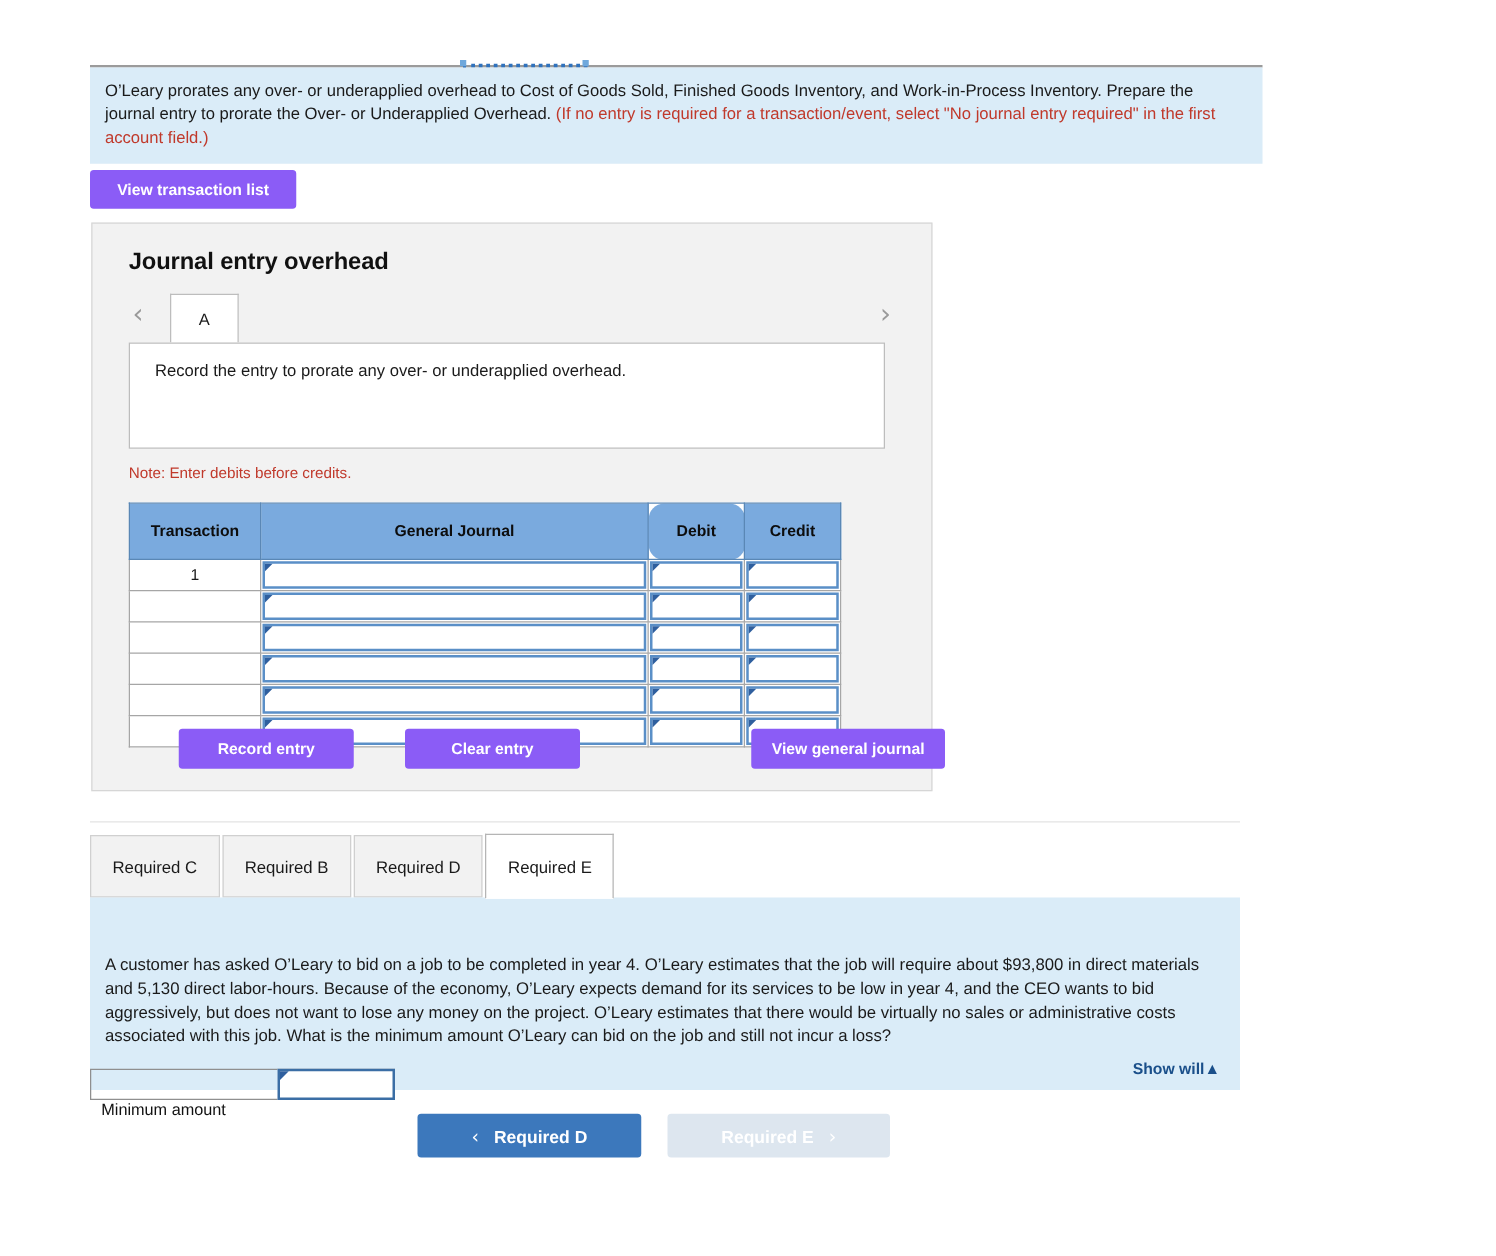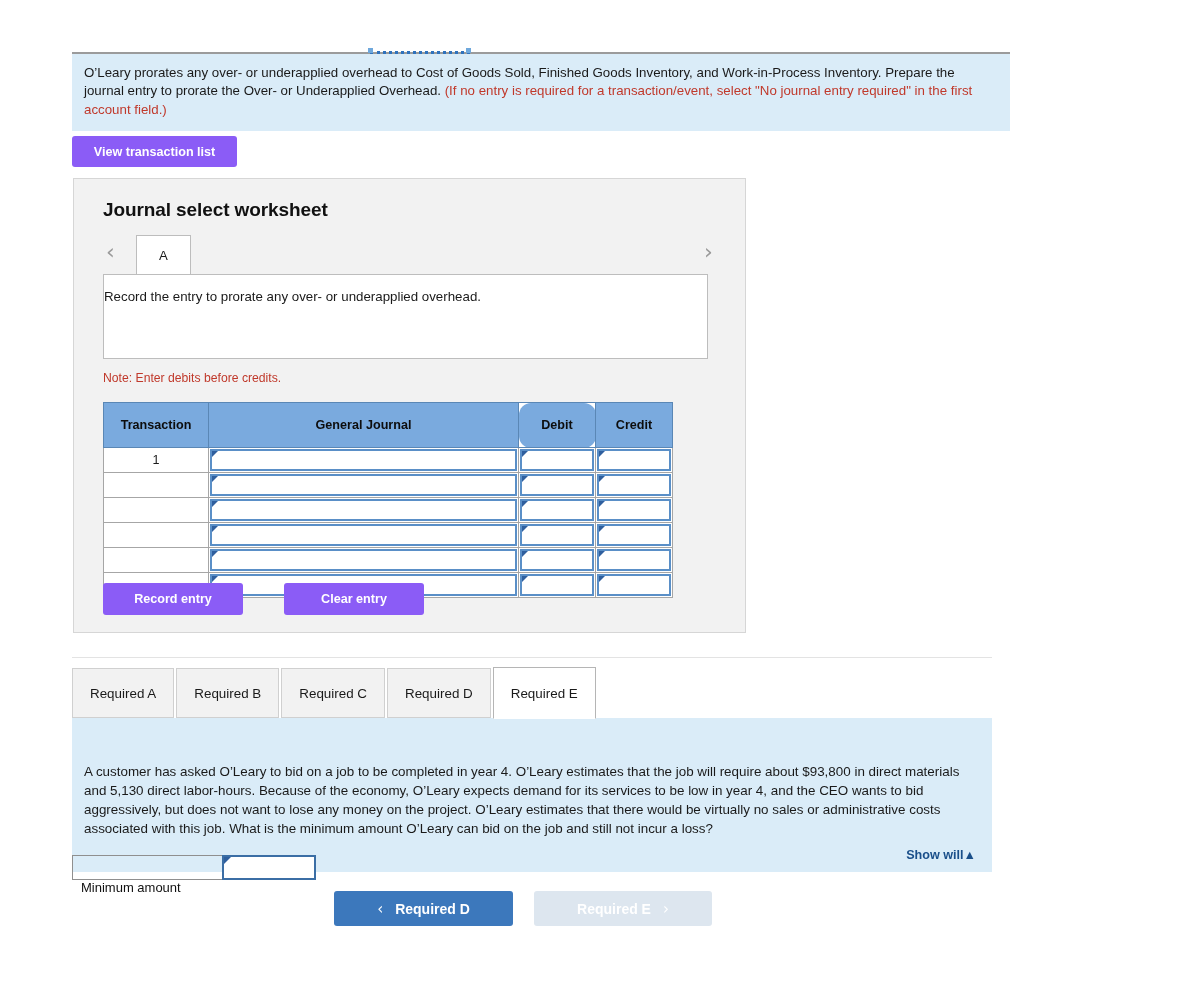--- a/index.html
+++ b/index.html
@@ -89,21 +89,21 @@
     display: flex; align-items: center; justify-content: center;
     font-size: 13.2px; color: #1a1a1a;
     cursor: pointer;
   }
 
   .ws-desc {
     position: absolute; left: 29px; top: 95px;
     width: 605px; height: 85px;
     background: #ffffff;
     border: 1px solid #bdbdbd;
-    padding: 14px 0;
+    padding: 14px 20px;
     font-size: 13.3px; color: #1a1a1a;
   }
 
   .ws-note {
     position: absolute; left: 29px; top: 192px;
     font-size: 12.2px; color: #c0392b;
   }
 
   
   .jtable {
@@ -153,21 +153,21 @@
     border-bottom: 6px solid transparent;
   }
   .cellbox input {
     width: 100%; height: 100%;
     border: none; outline: none; background: transparent;
     font-family: "Liberation Sans", sans-serif; font-size: 12.5px;
     padding: 0 4px;
   }
 
   
-  .ws-btn { position: absolute; height: 32px; top: 404px; }
+  .ws-btn { position: absolute; height: 32px; top: 404px; margin-left: 40px; }
   .btn-record  { left: 29px;  width: 140px; }
   .btn-clear   { left: 210px; width: 140px; }
   .btn-viewgj  { left: 487px; width: 155px; }
 
   
   .tabs-sep {
     position: absolute; left: 72px; top: 657px; width: 920px; height: 1px;
     background: #e3e3e3;
   }
 
@@ -284,21 +284,21 @@
 <div class="top-cutoff-nub-r"></div>
 
 <div class="prompt-panel info-panel">
   <span>O’Leary prorates any over- or underapplied overhead to Cost of Goods Sold, Finished Goods Inventory, and Work-in-Process Inventory. Prepare the journal entry to prorate the Over- or Underapplied Overhead. </span><span class="red">(If no entry is required for a transaction/event, select "No journal entry required" in the first account field.)</span>
 </div>
 
 <button class="btn-primary btn-view-transaction">View transaction list</button>
 
 <div class="worksheet">
 
-  <div class="ws-title">Journal select worksheet</div>
+  <div class="ws-title">Journal entry overhead</div>
 
   <div class="ws-nav-left">‹</div>
   <div class="ws-nav-right">›</div>
 
   <div class="ws-tab">A</div>
 
   <div class="ws-desc">Record the entry to prorate any over- or underapplied overhead.</div>
 
   <div class="ws-note">Note: Enter debits before credits.</div>
 
@@ -382,27 +382,27 @@
           </td>
         <td>
             <div class="cellbox"><input value="" style=""></div>
           </td>
       </tr>
     </tbody>
   </table>
 
   <button class="btn-primary ws-btn btn-record">Record entry</button>
   <button class="btn-primary ws-btn btn-clear">Clear entry</button>
+  <button class="btn-primary ws-btn btn-viewgj">View general journal</button>
 </div>
 
 <div class="tabs-sep"></div>
 <div class="req-tabs">
-  <div class="req-tab">Required A</div>
+  <div class="req-tab">Required C</div>
   <div class="req-tab">Required B</div>
-  <div class="req-tab">Required C</div>
   <div class="req-tab">Required D</div>
   <div class="req-tab active">Required E</div>
 </div>
 
 <div class="question-panel">
   <div class="question-text">A customer has asked O’Leary to bid on a job to be completed in year 4. O’Leary estimates that the job will require about $93,800 in direct materials and 5,130 direct labor-hours. Because of the economy, O’Leary expects demand for its services to be low in year 4, and the CEO wants to bid aggressively, but does not want to lose any money on the project. O’Leary estimates that there would be virtually no sales or administrative costs associated with this job. What is the minimum amount O’Leary can bid on the job and still not incur a loss?</div>
   <div class="show-less">Show will▲</div>
 </div>
 
 <div class="min-row">

